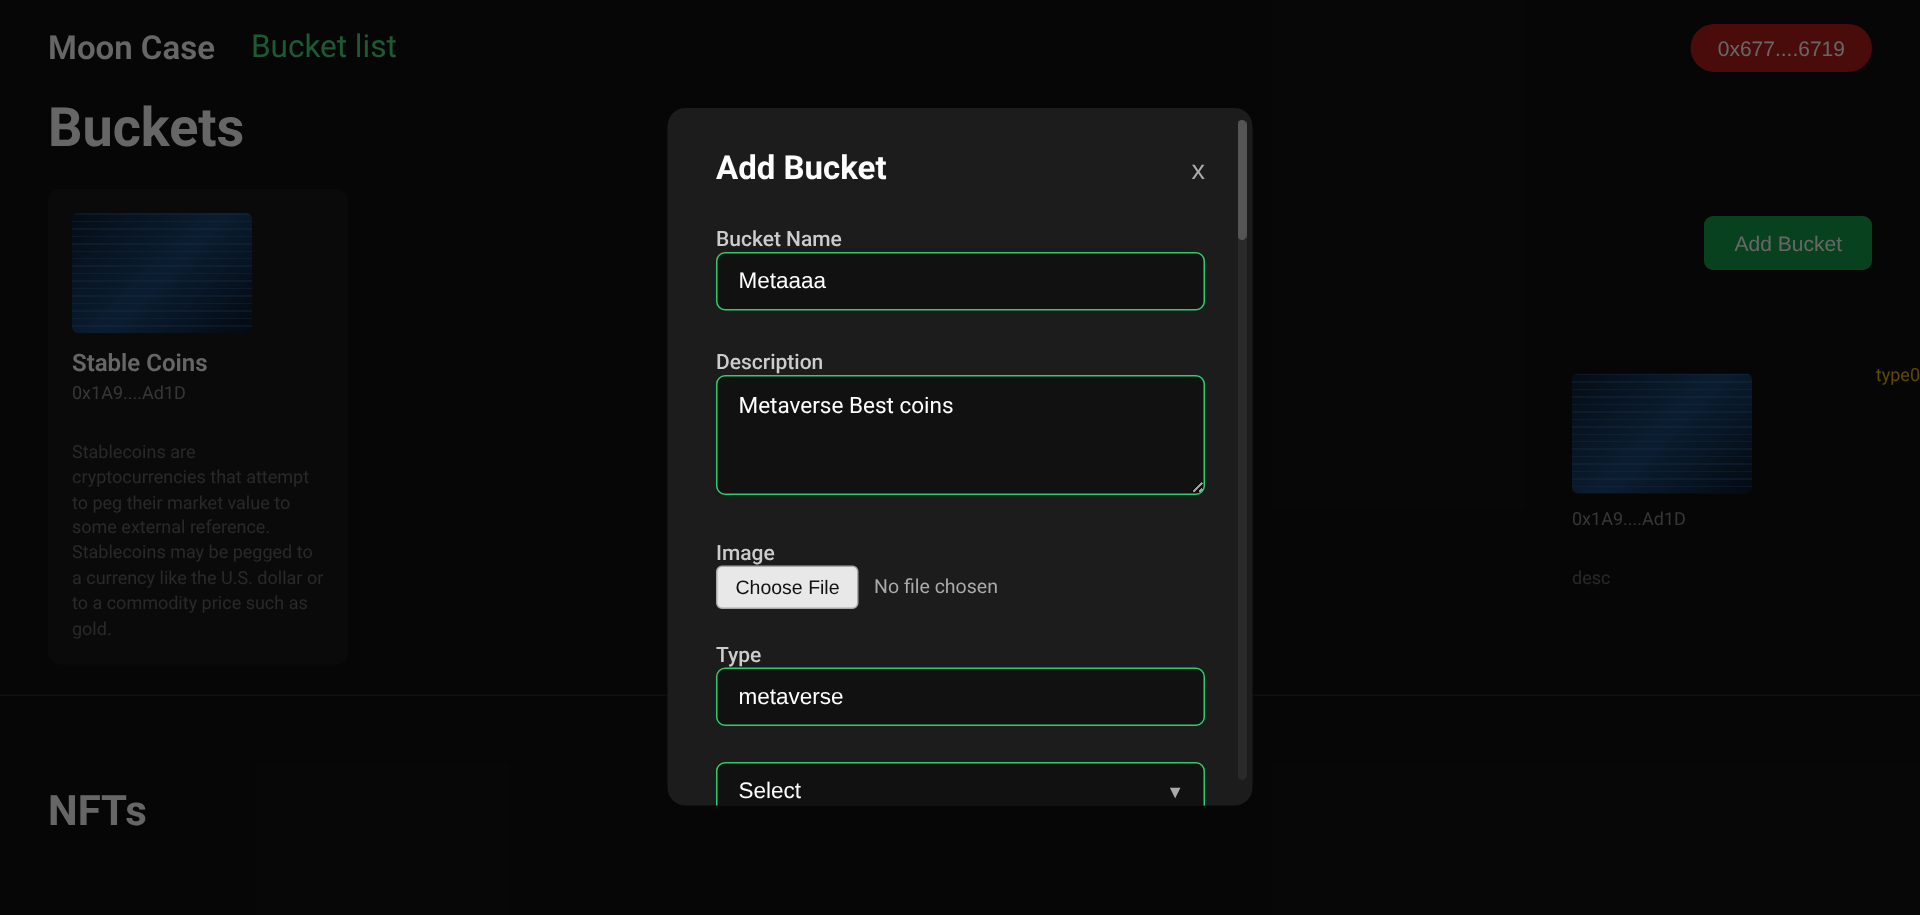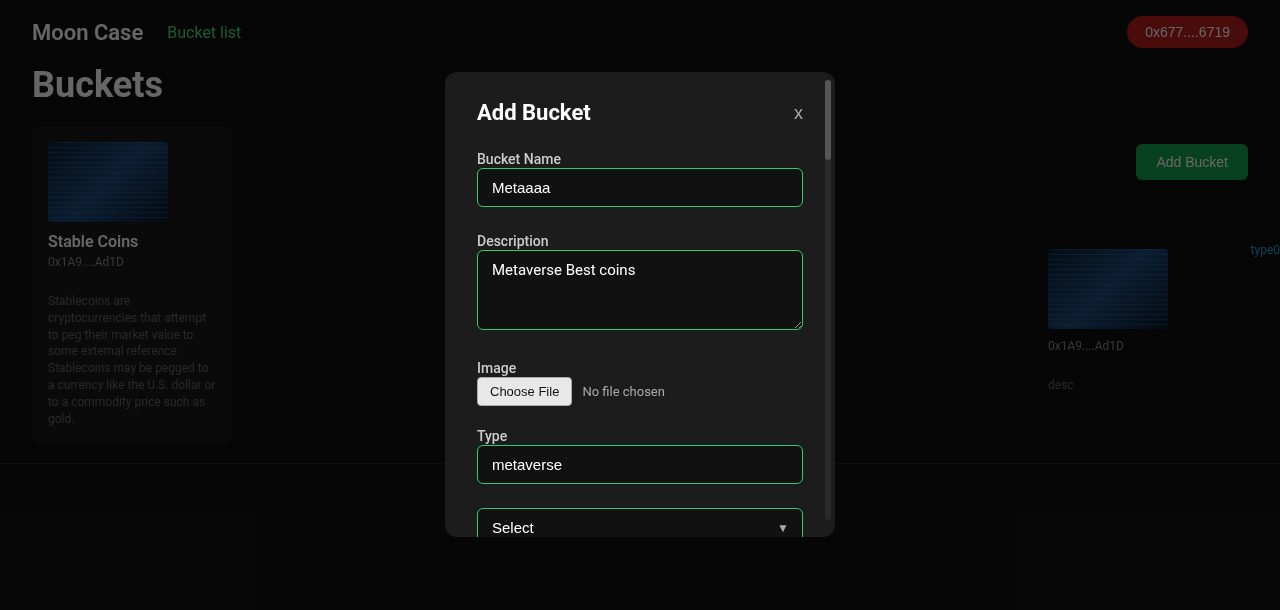--- a/index.html
+++ b/index.html
@@ -30,21 +30,21 @@
       gap: 24px;
     }
 
     .brand-name {
       font-size: 22px;
       font-weight: 600;
       color: #ffffff;
     }
 
     .nav-link {
-      font-size: 16px;
+      font-size: 21px;
       color: #4ade80;
       cursor: pointer;
       text-decoration: none;
     }
 
     .wallet-btn {
       background-color: #b91c1c;
       color: #ffffff;
       border: none;
       border-radius: 20px;
@@ -342,33 +342,36 @@
       </div>
       <div class="card-title">Stable Coins</div>
       <div class="card-address">0x1A9....Ad1D</div>
       <div class="card-desc">Stablecoins are cryptocurrencies that attempt to peg their market value to some external reference. Stablecoins may be pegged to a currency like the U.S. dollar or to a commodity price such as gold.</div>
     </div>
   </div>
 
   <div class="divider" style="margin: 0 -32px; width: calc(100% + 64px);"></div>
 
   <div style="position:absolute; right:0; top:175px;">
-    <span style="font-size:12px;color:#0ea5e9;text-align:right;">type0</span>
+    <span style="font-size:12px;color:#eab308;text-align:right;">type0</span>
   </div>
 
   <div style="position:absolute; right:32px; top:185px; width:200px;">
     <div class="card" style="width:180px; background:transparent; padding:0;">
       <div class="card-img">
         <div class="card-img-inner"></div>
       </div>
       <div class="card-address">0x1A9....Ad1D</div>
       <div class="card-desc">desc</div>
     </div>
   </div>
 
+  <div style="margin-top: 60px;">
+    <h2 class="nfts-title">NFTs</h2>
+  </div>
 </div>
 
 <div class="overlay"></div>
 
 <div class="modal">
   <div class="modal-scrollbar">
     <div class="modal-scrollbar-thumb"></div>
   </div>
   <div class="modal-inner">
     <div class="modal-header">

